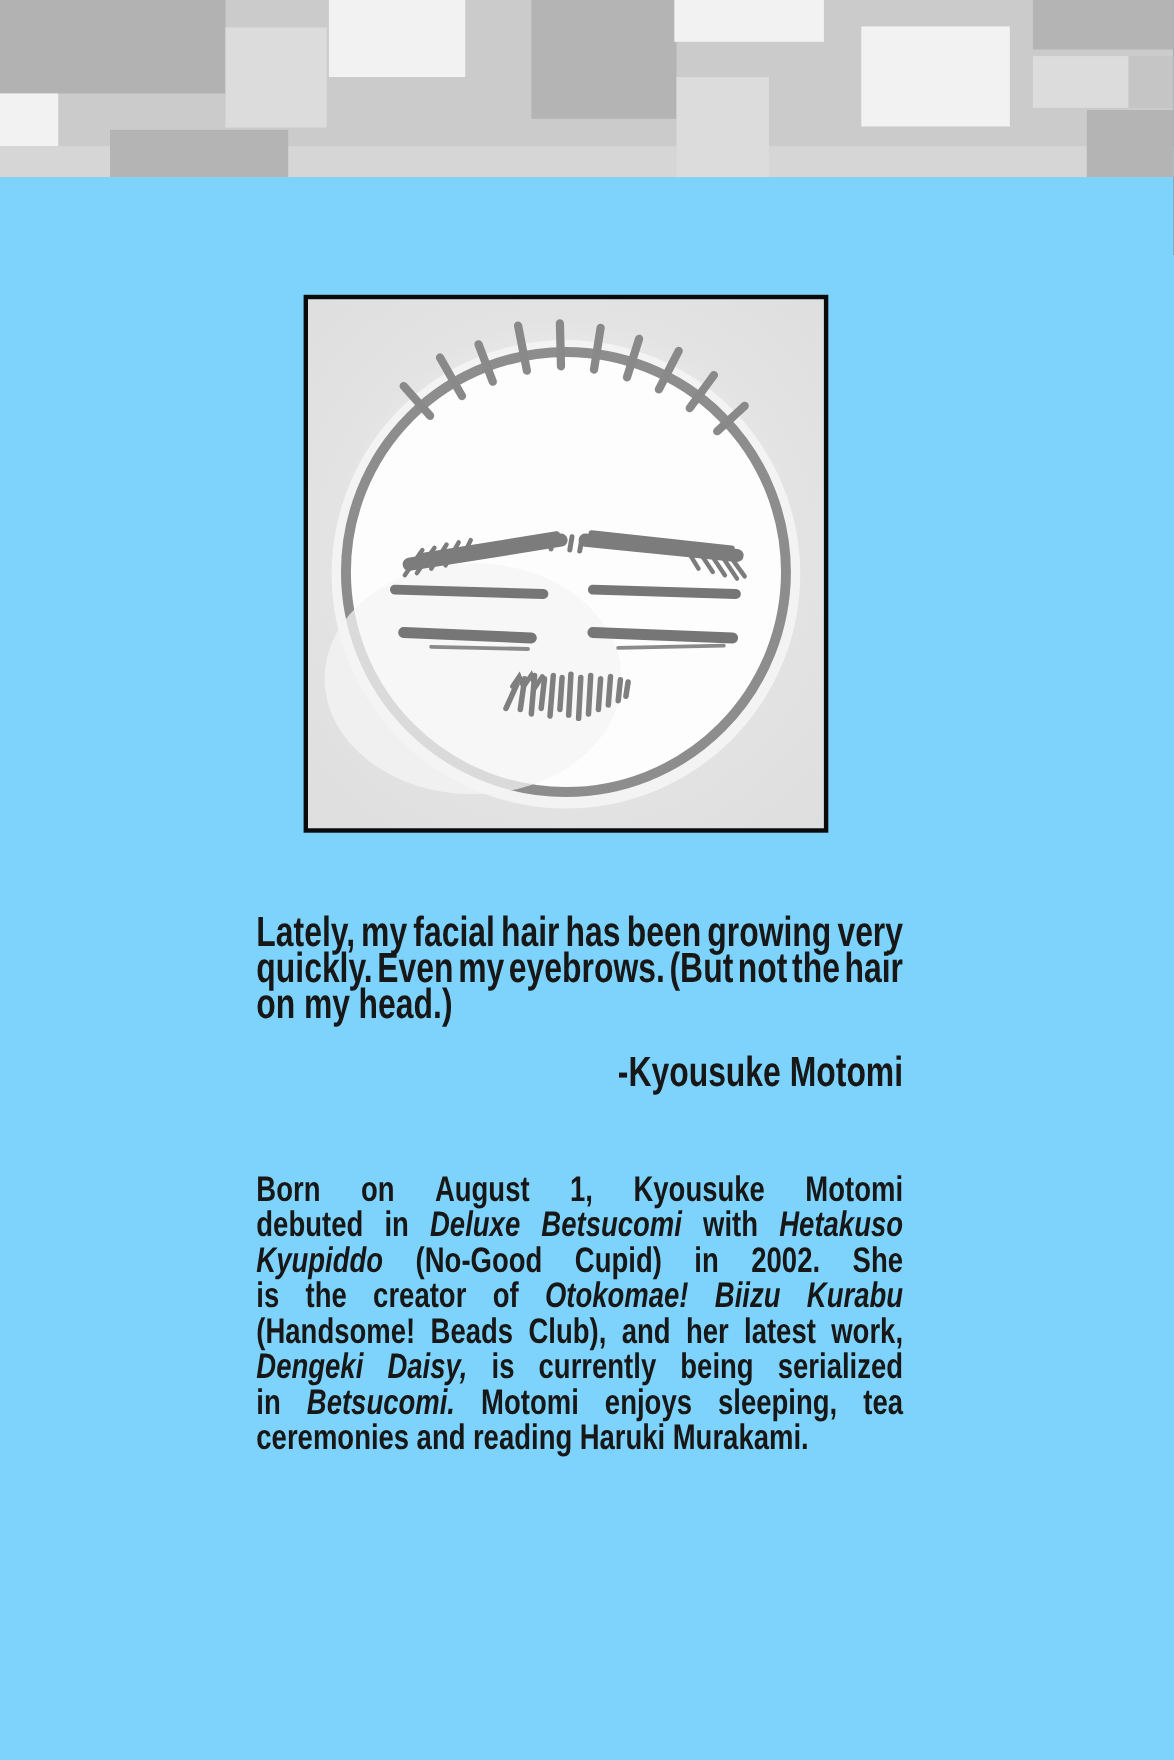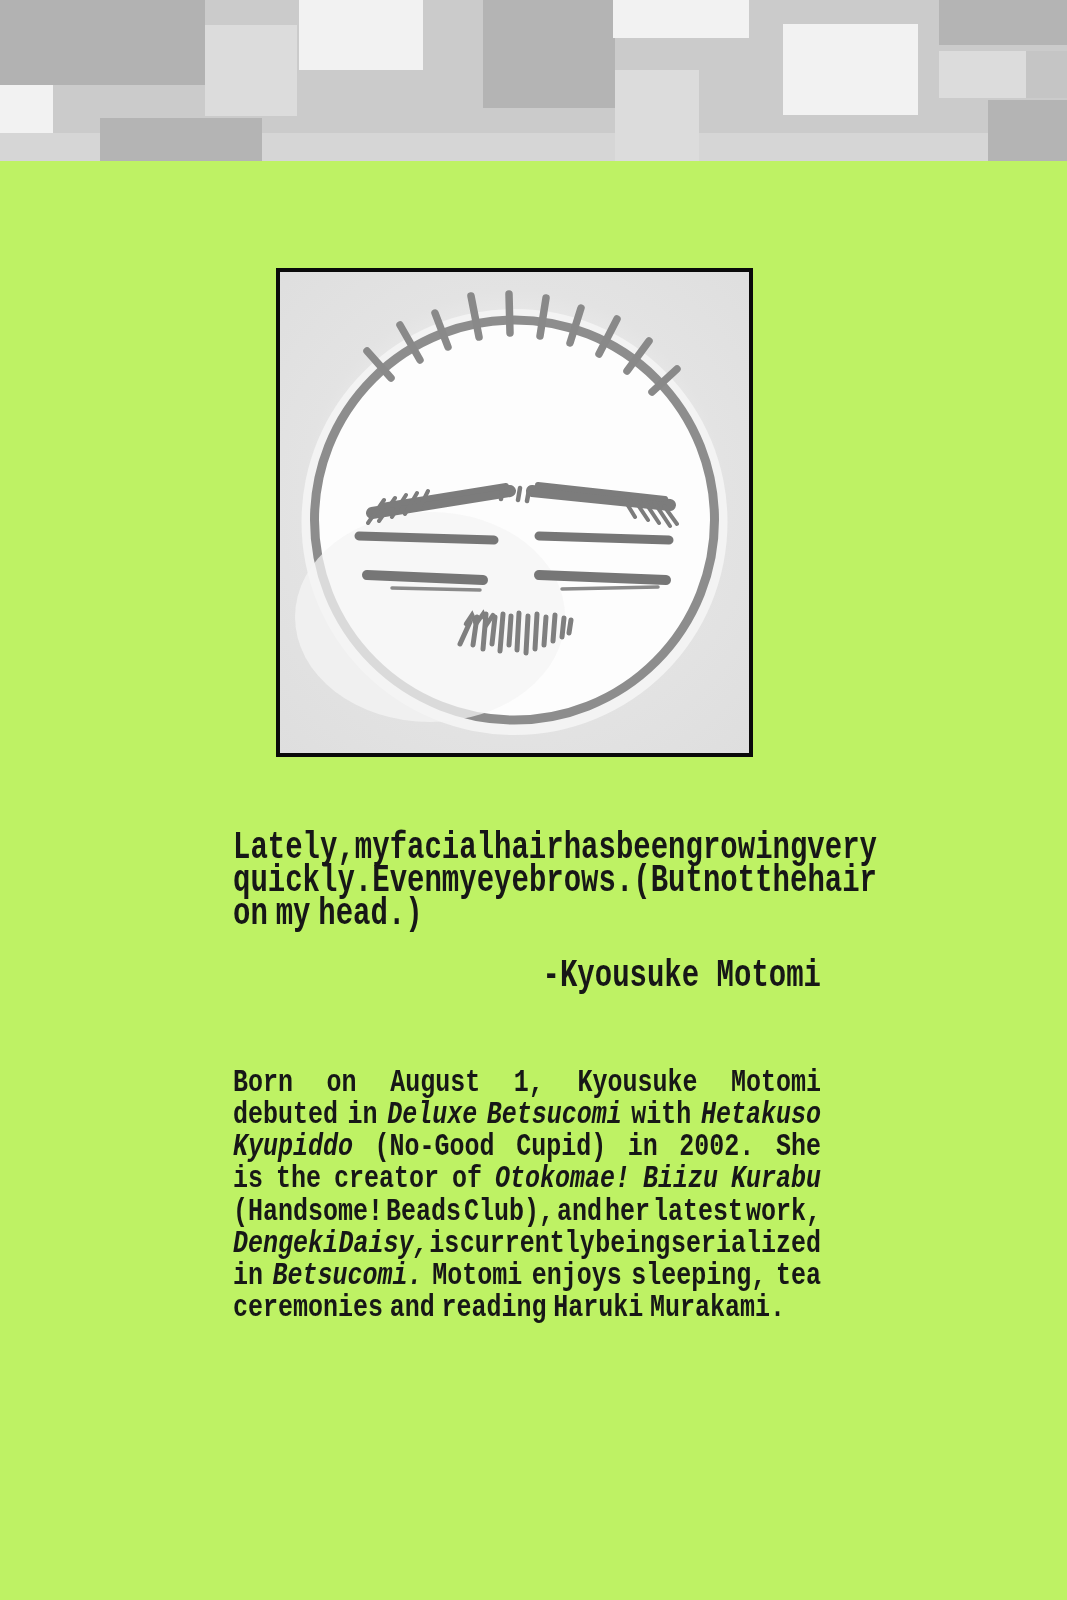--- a/index.html
+++ b/index.html
@@ -1,19 +1,19 @@
 <!DOCTYPE html>
 <html><head>
 <meta charset="utf-8">
 <style>
   html,body{margin:0;padding:0;background:#888;}
   .page{
     position:relative;width:1067px;height:1600px;margin:0 auto;
-    background:#bef264;overflow:hidden;
-    font-family:Liberation Mono, monospace;
+    background:#7dd3fc;overflow:hidden;
+    font-family:Liberation Sans, sans-serif;
   }
   
   .mosaic{position:absolute;left:0;top:0;width:1067px;height:161px;overflow:hidden;}
   .mblock{position:absolute;}
   
   .portrait-box{
     position:absolute;left:276px;top:268px;width:469px;height:481px;
     border:4px solid #0a0a0a;
     background:radial-gradient(circle at 50% 48%, #f2f2f2 38%, #e3e3e3 62%, #dedede 100%);
   }

